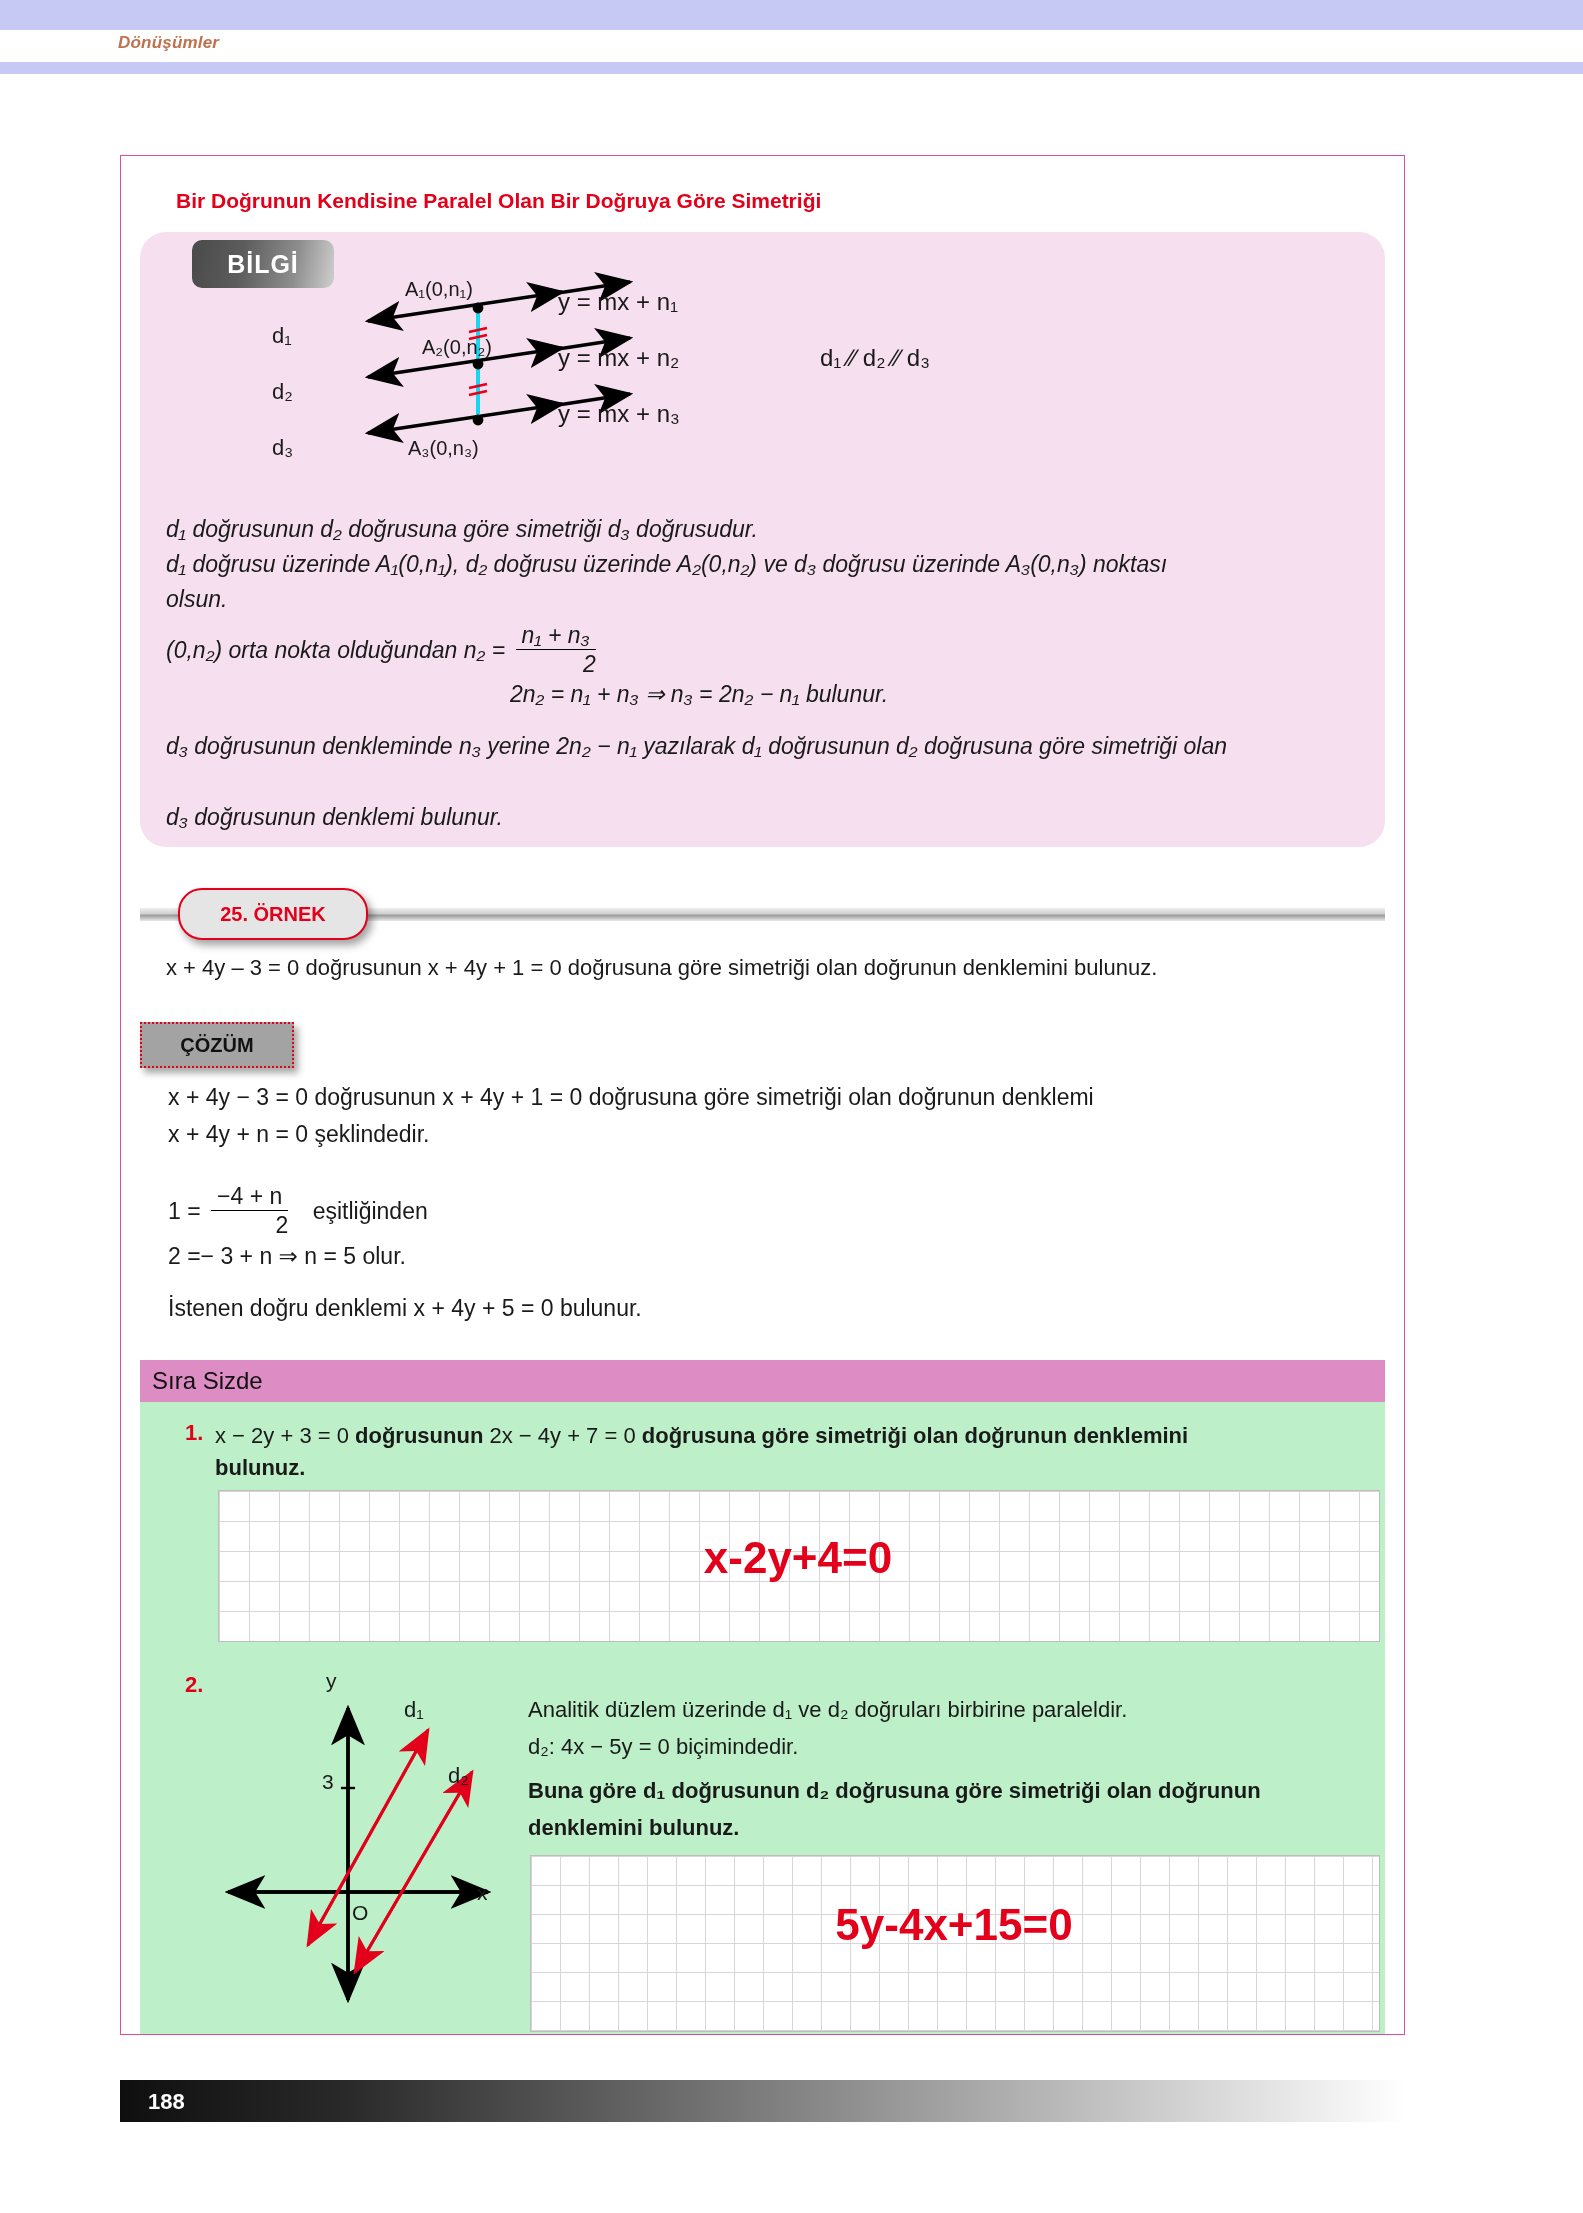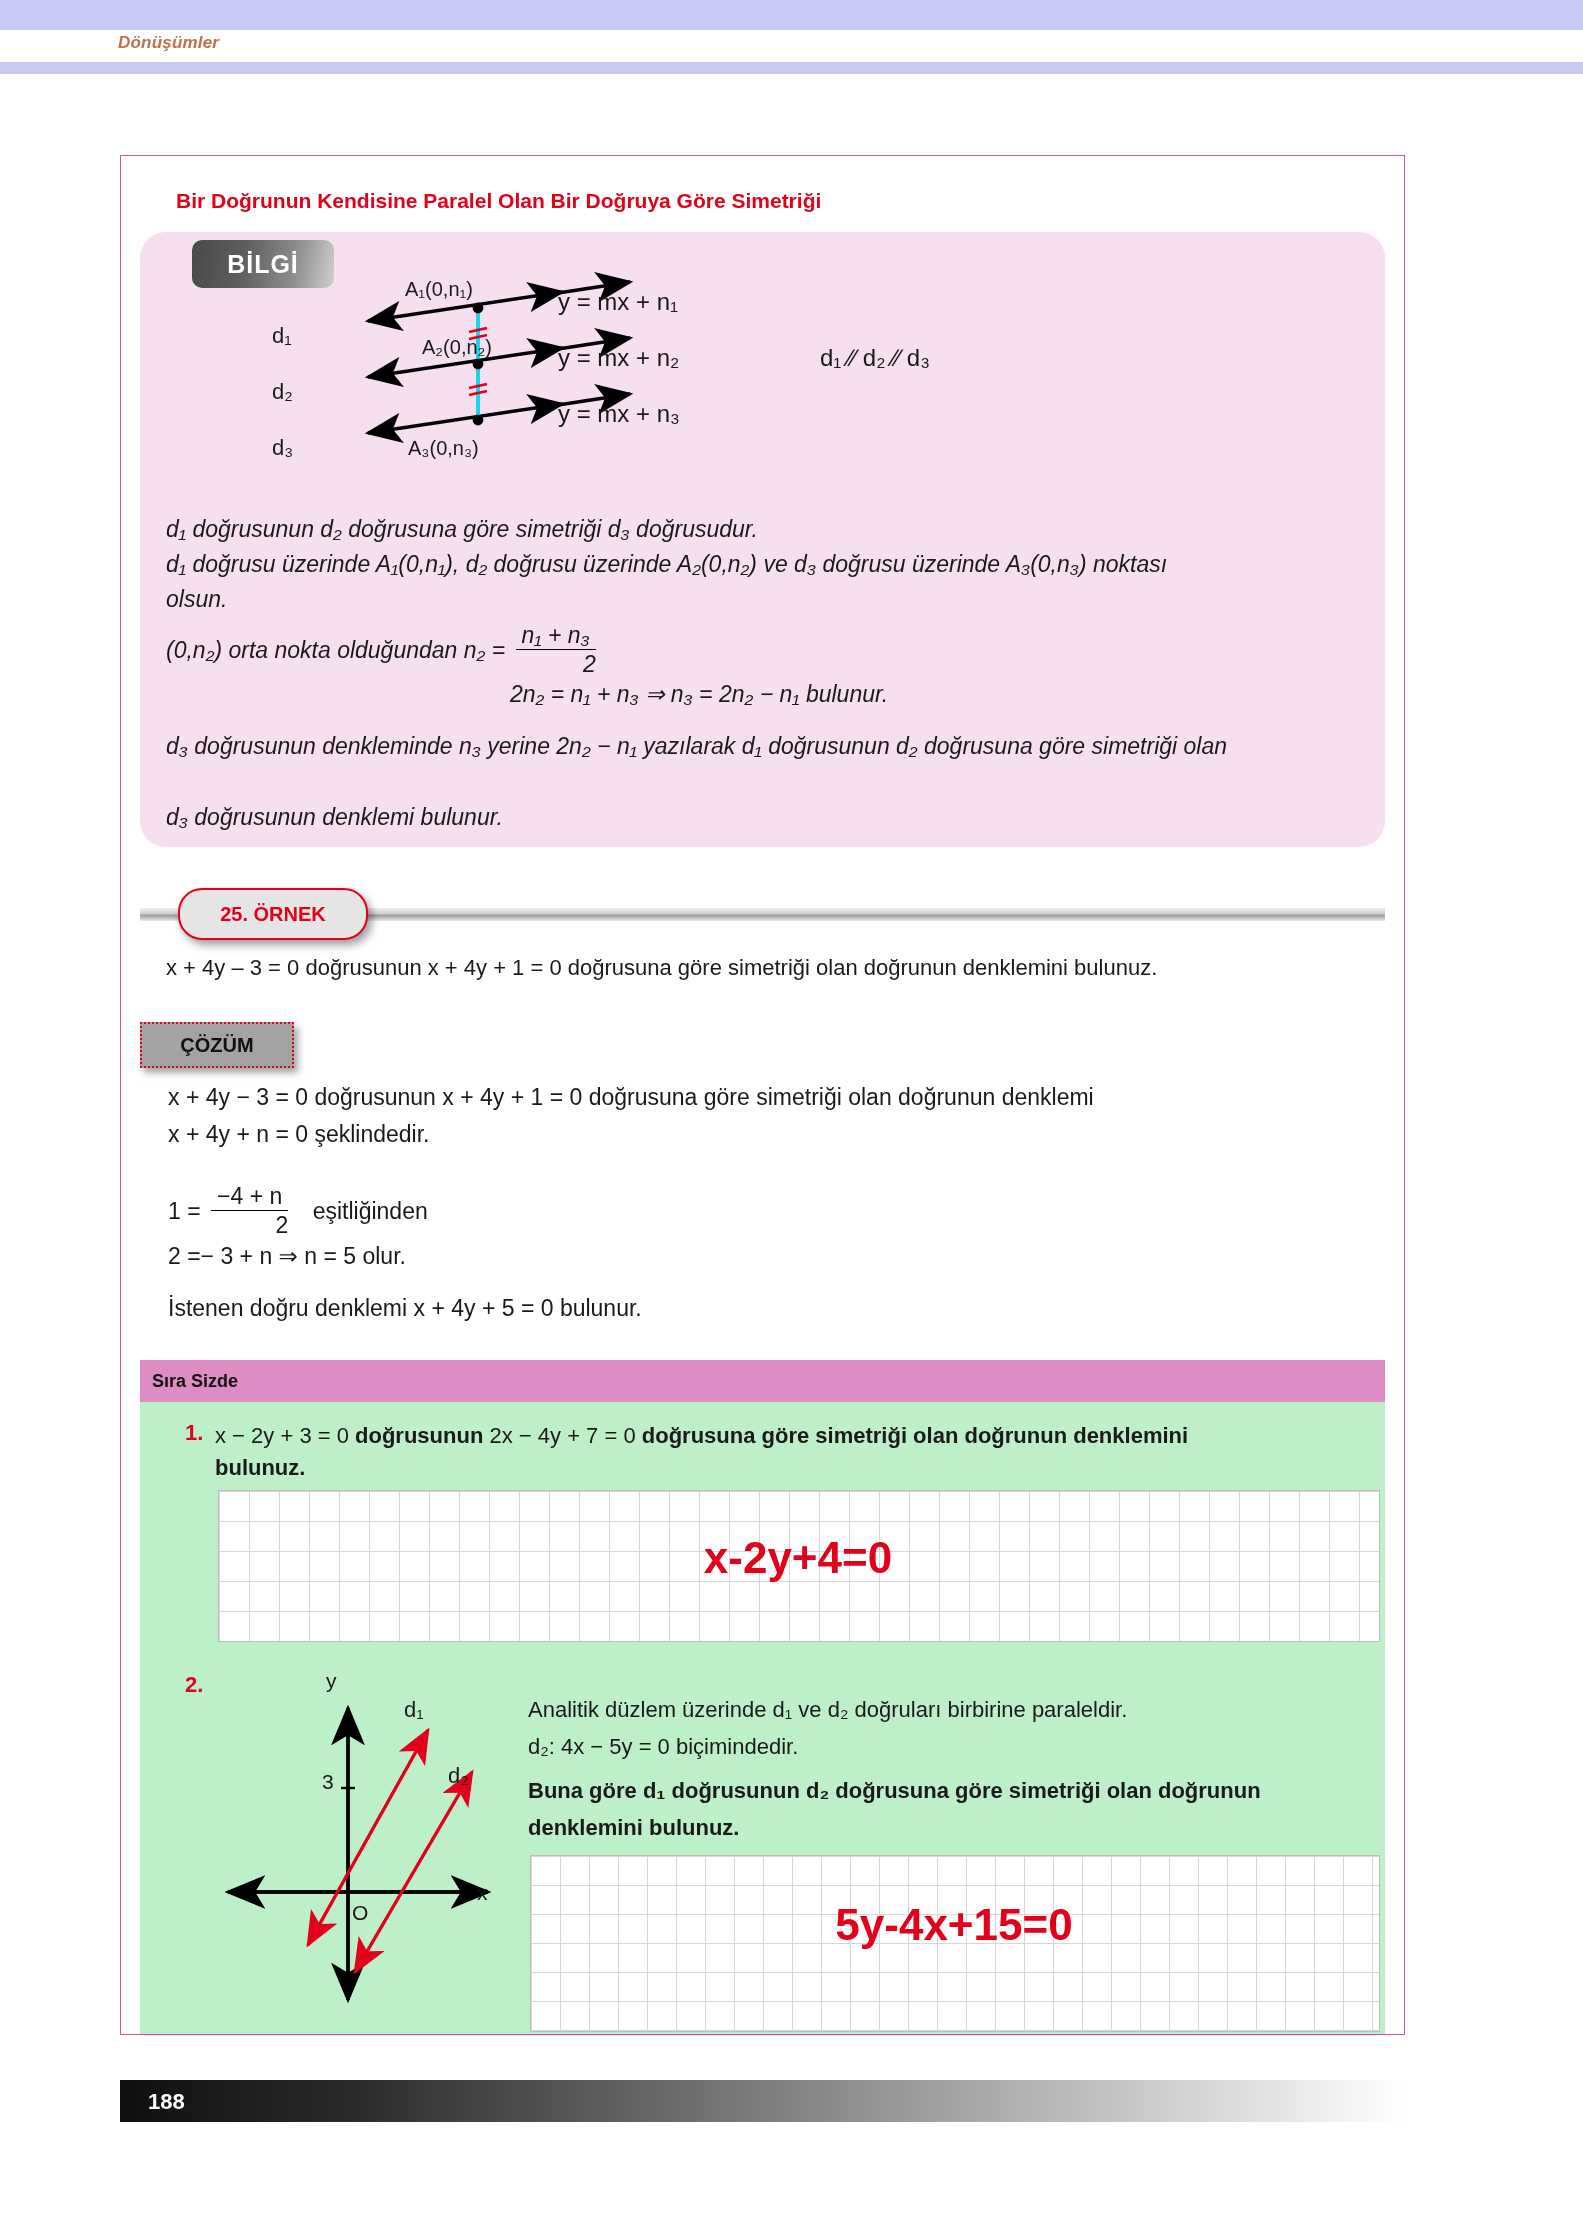--- a/index.html
+++ b/index.html
@@ -62,21 +62,21 @@
     background:#a3a3a3;border:2px dotted #e2001a;
     display:flex;align-items:center;justify-content:center;
     font-size:20px;font-weight:bold;color:#111;
     box-shadow:4px 5px 7px rgba(0,0,0,.35);}
 
   .sol{position:absolute;font-size:23px;line-height:1.5;}
 
   
   .ss-head{position:absolute;left:140px;top:1360px;width:1245px;height:42px;
     background:#dd8cc4;display:flex;align-items:center;}
-  .ss-head span{margin-left:12px;font-size:18px;font-weight:bold;color:#111;}
+  .ss-head span{margin-left:12px;font-size:24px;font-weight:normal;color:#111;}
   .ss-body{position:absolute;left:140px;top:1402px;width:1245px;height:632px;
     background:#bdf0c8;}
 
   .q-num{position:absolute;font-size:22px;font-weight:bold;color:#e2001a;}
   .q-text{position:absolute;font-size:22px;line-height:1.45;}
   .q-text b{font-weight:bold;}
 
   
   .grid-box{position:absolute;background:#fff;border:1px solid #bdbdbd;
     background-image:

